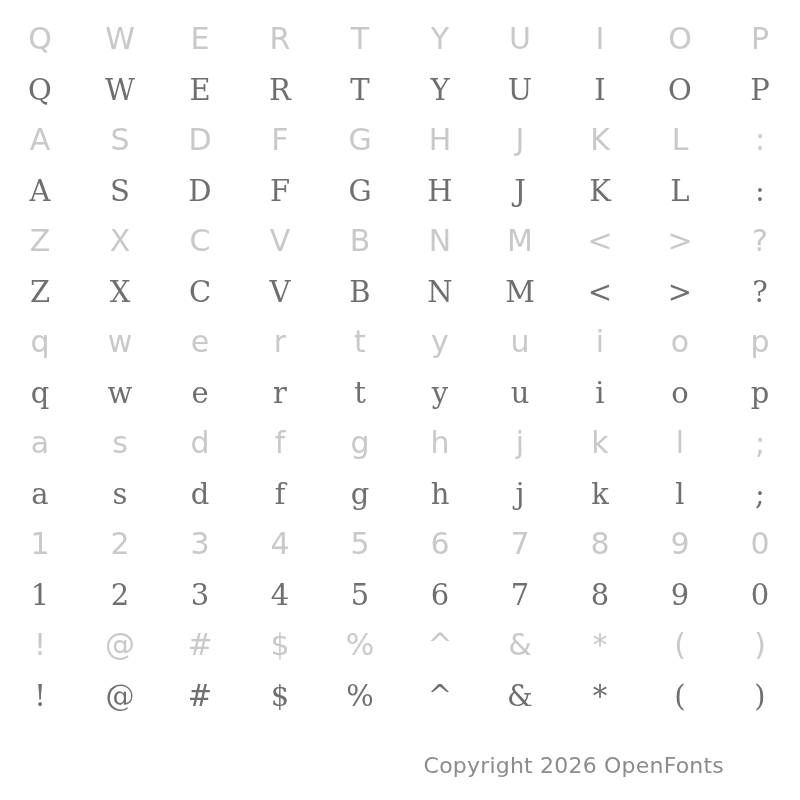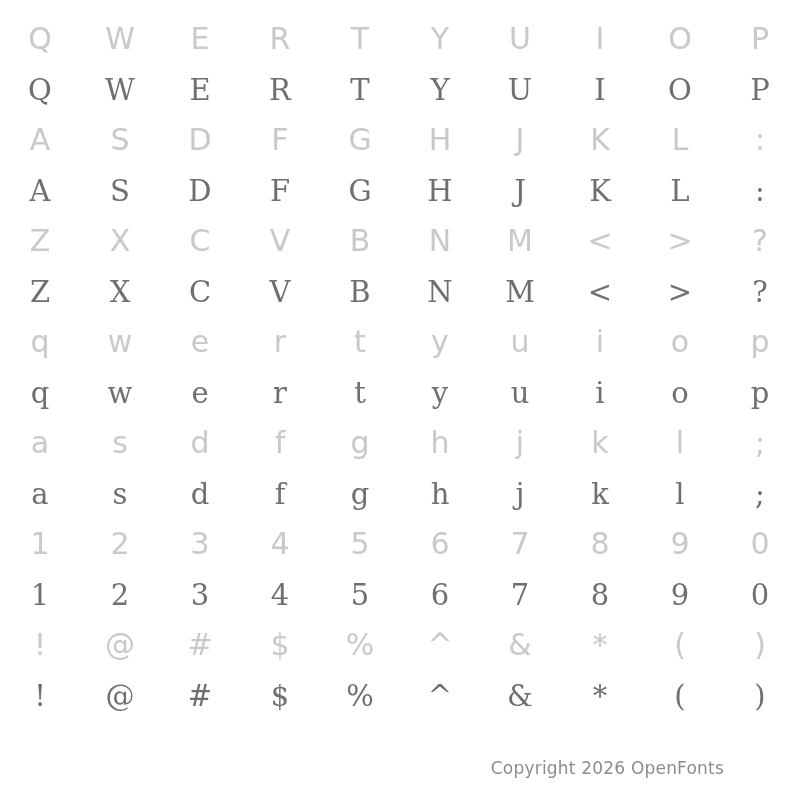--- a/index.html
+++ b/index.html
@@ -63,21 +63,21 @@
     color: #6f6f6f;
   }
   .footer {
     position: absolute;
     left: 0;
     right: 0;
     bottom: 22px;
     text-align: right;
     padding-right: 76px;
     font-family: "DejaVu Sans", sans-serif;
-    font-size: 17px;
+    font-size: 22px;
     color: #8c8c8c;
     letter-spacing: 0.2px;
   }
 </style>
 </head>
 <body>
 
 <div id="sheet">
 
   <div class="grid" id="glyph-grid">

